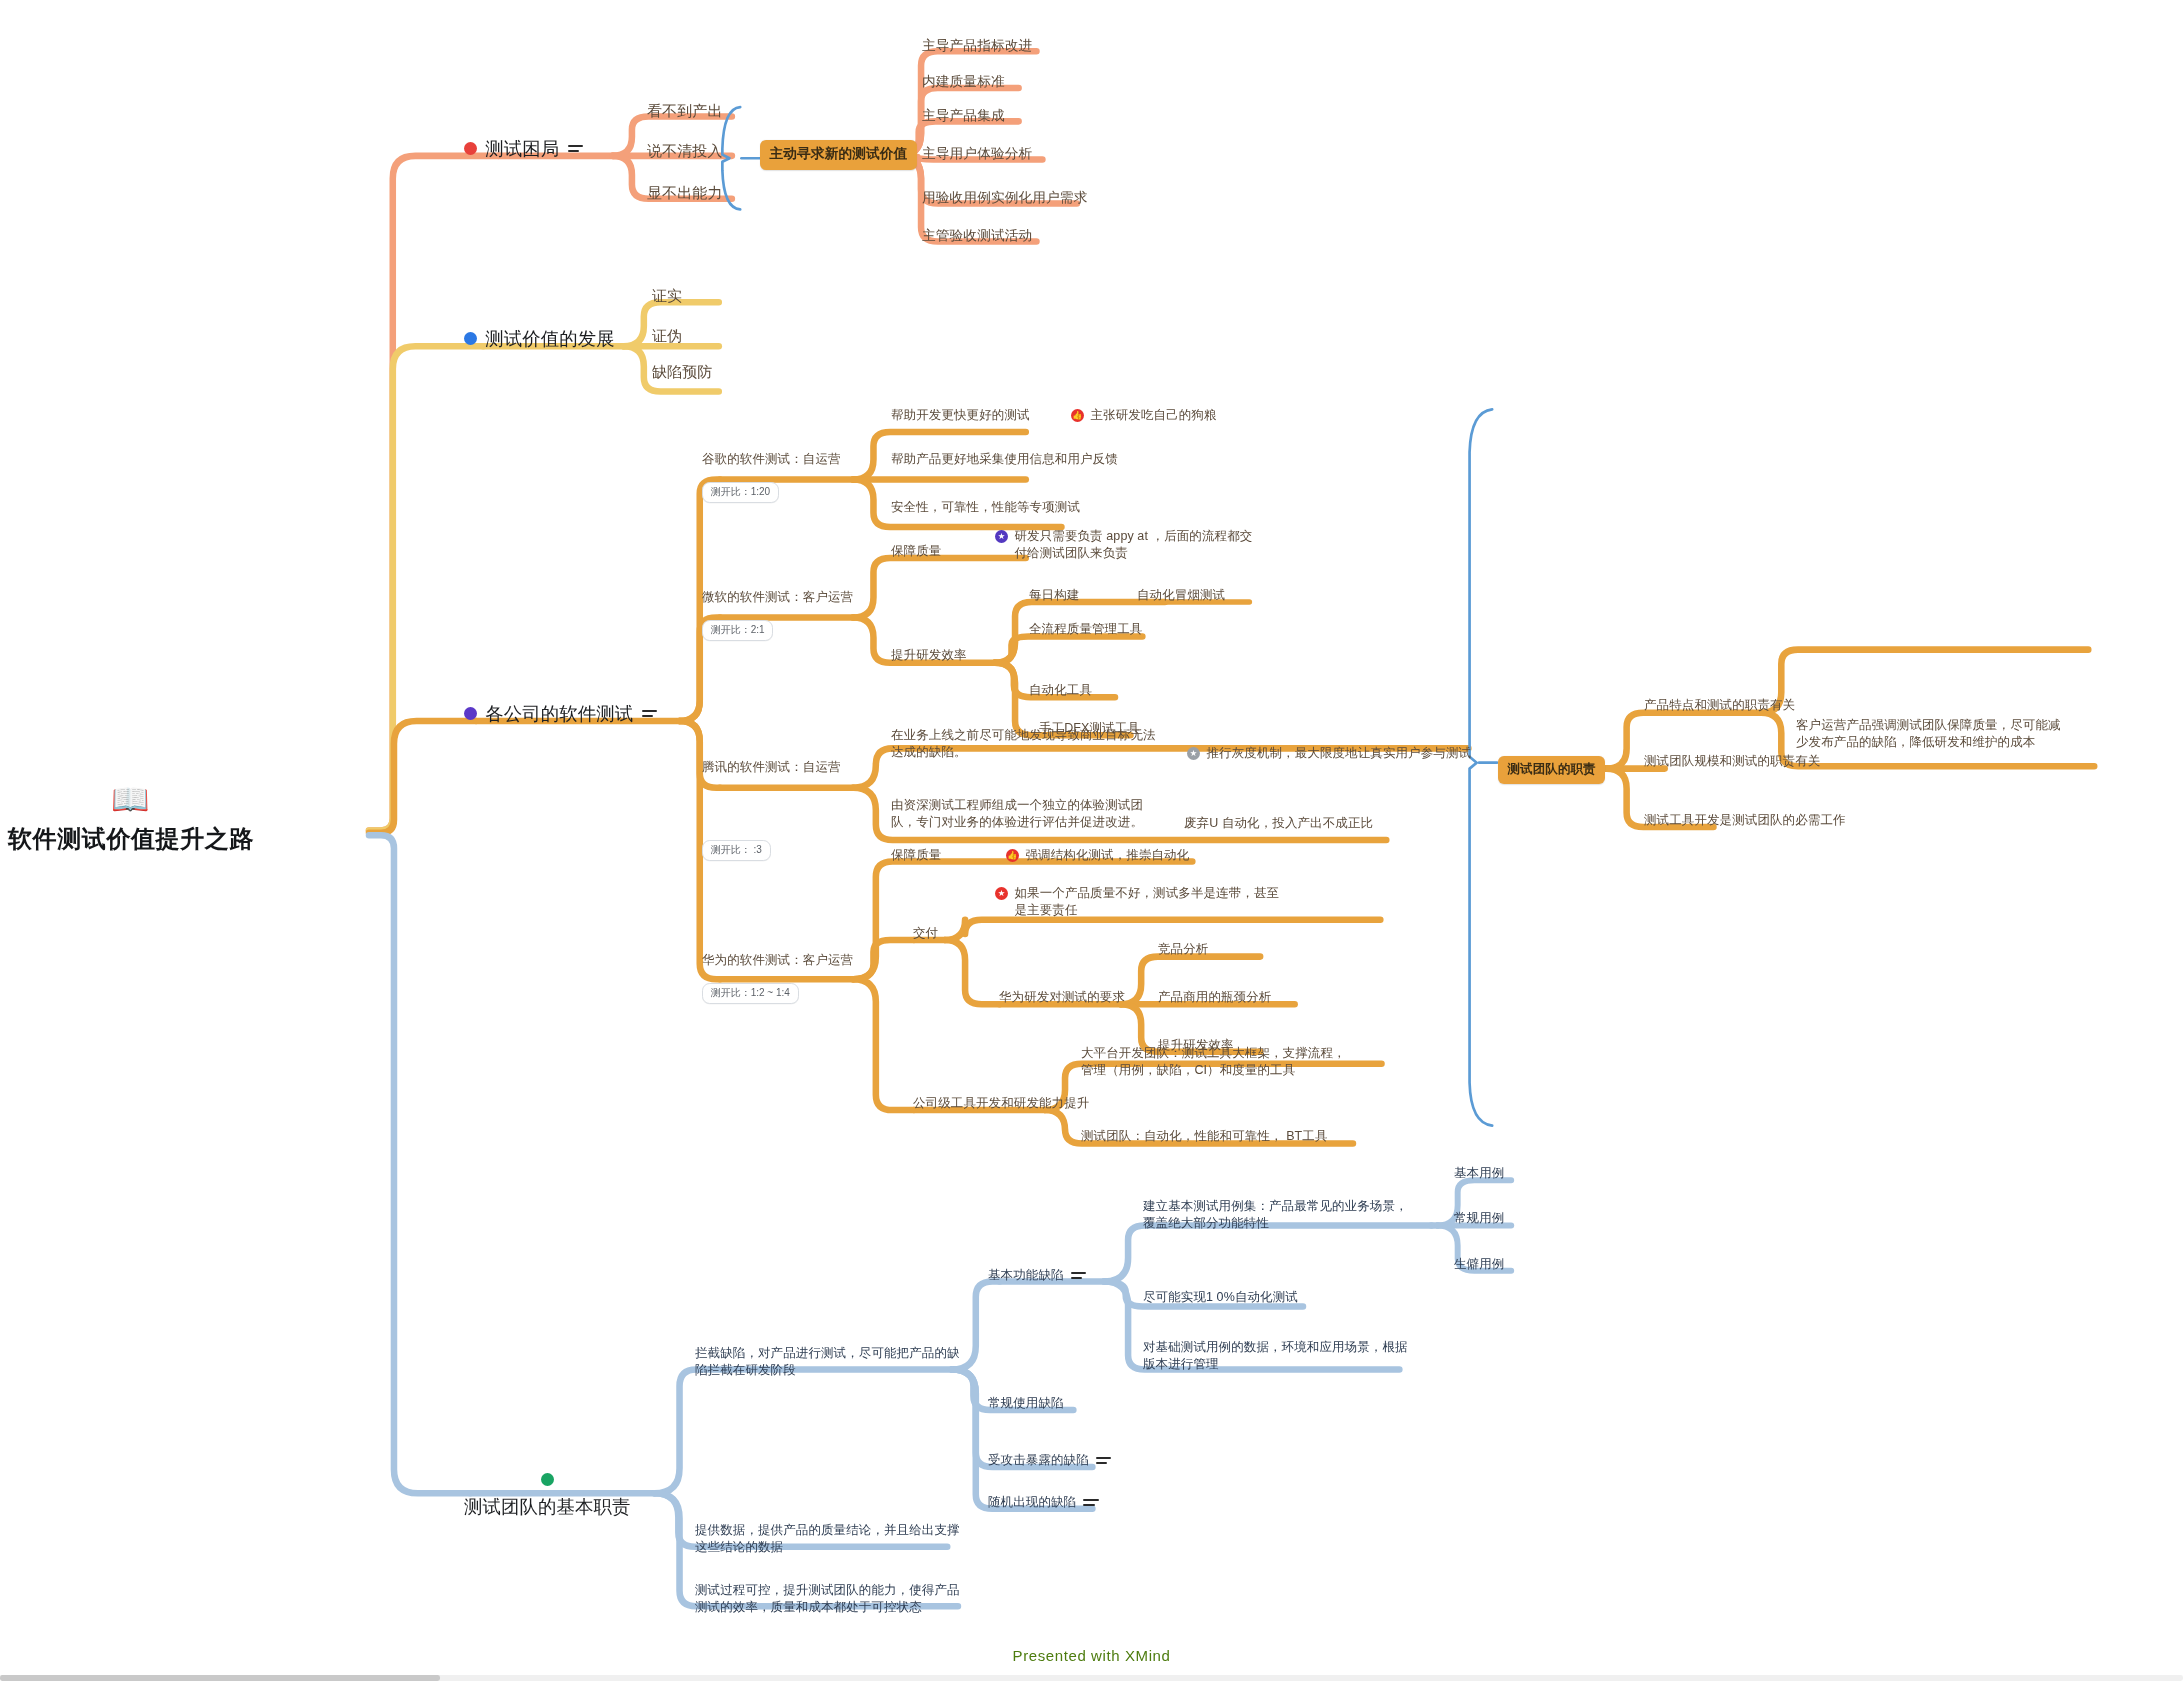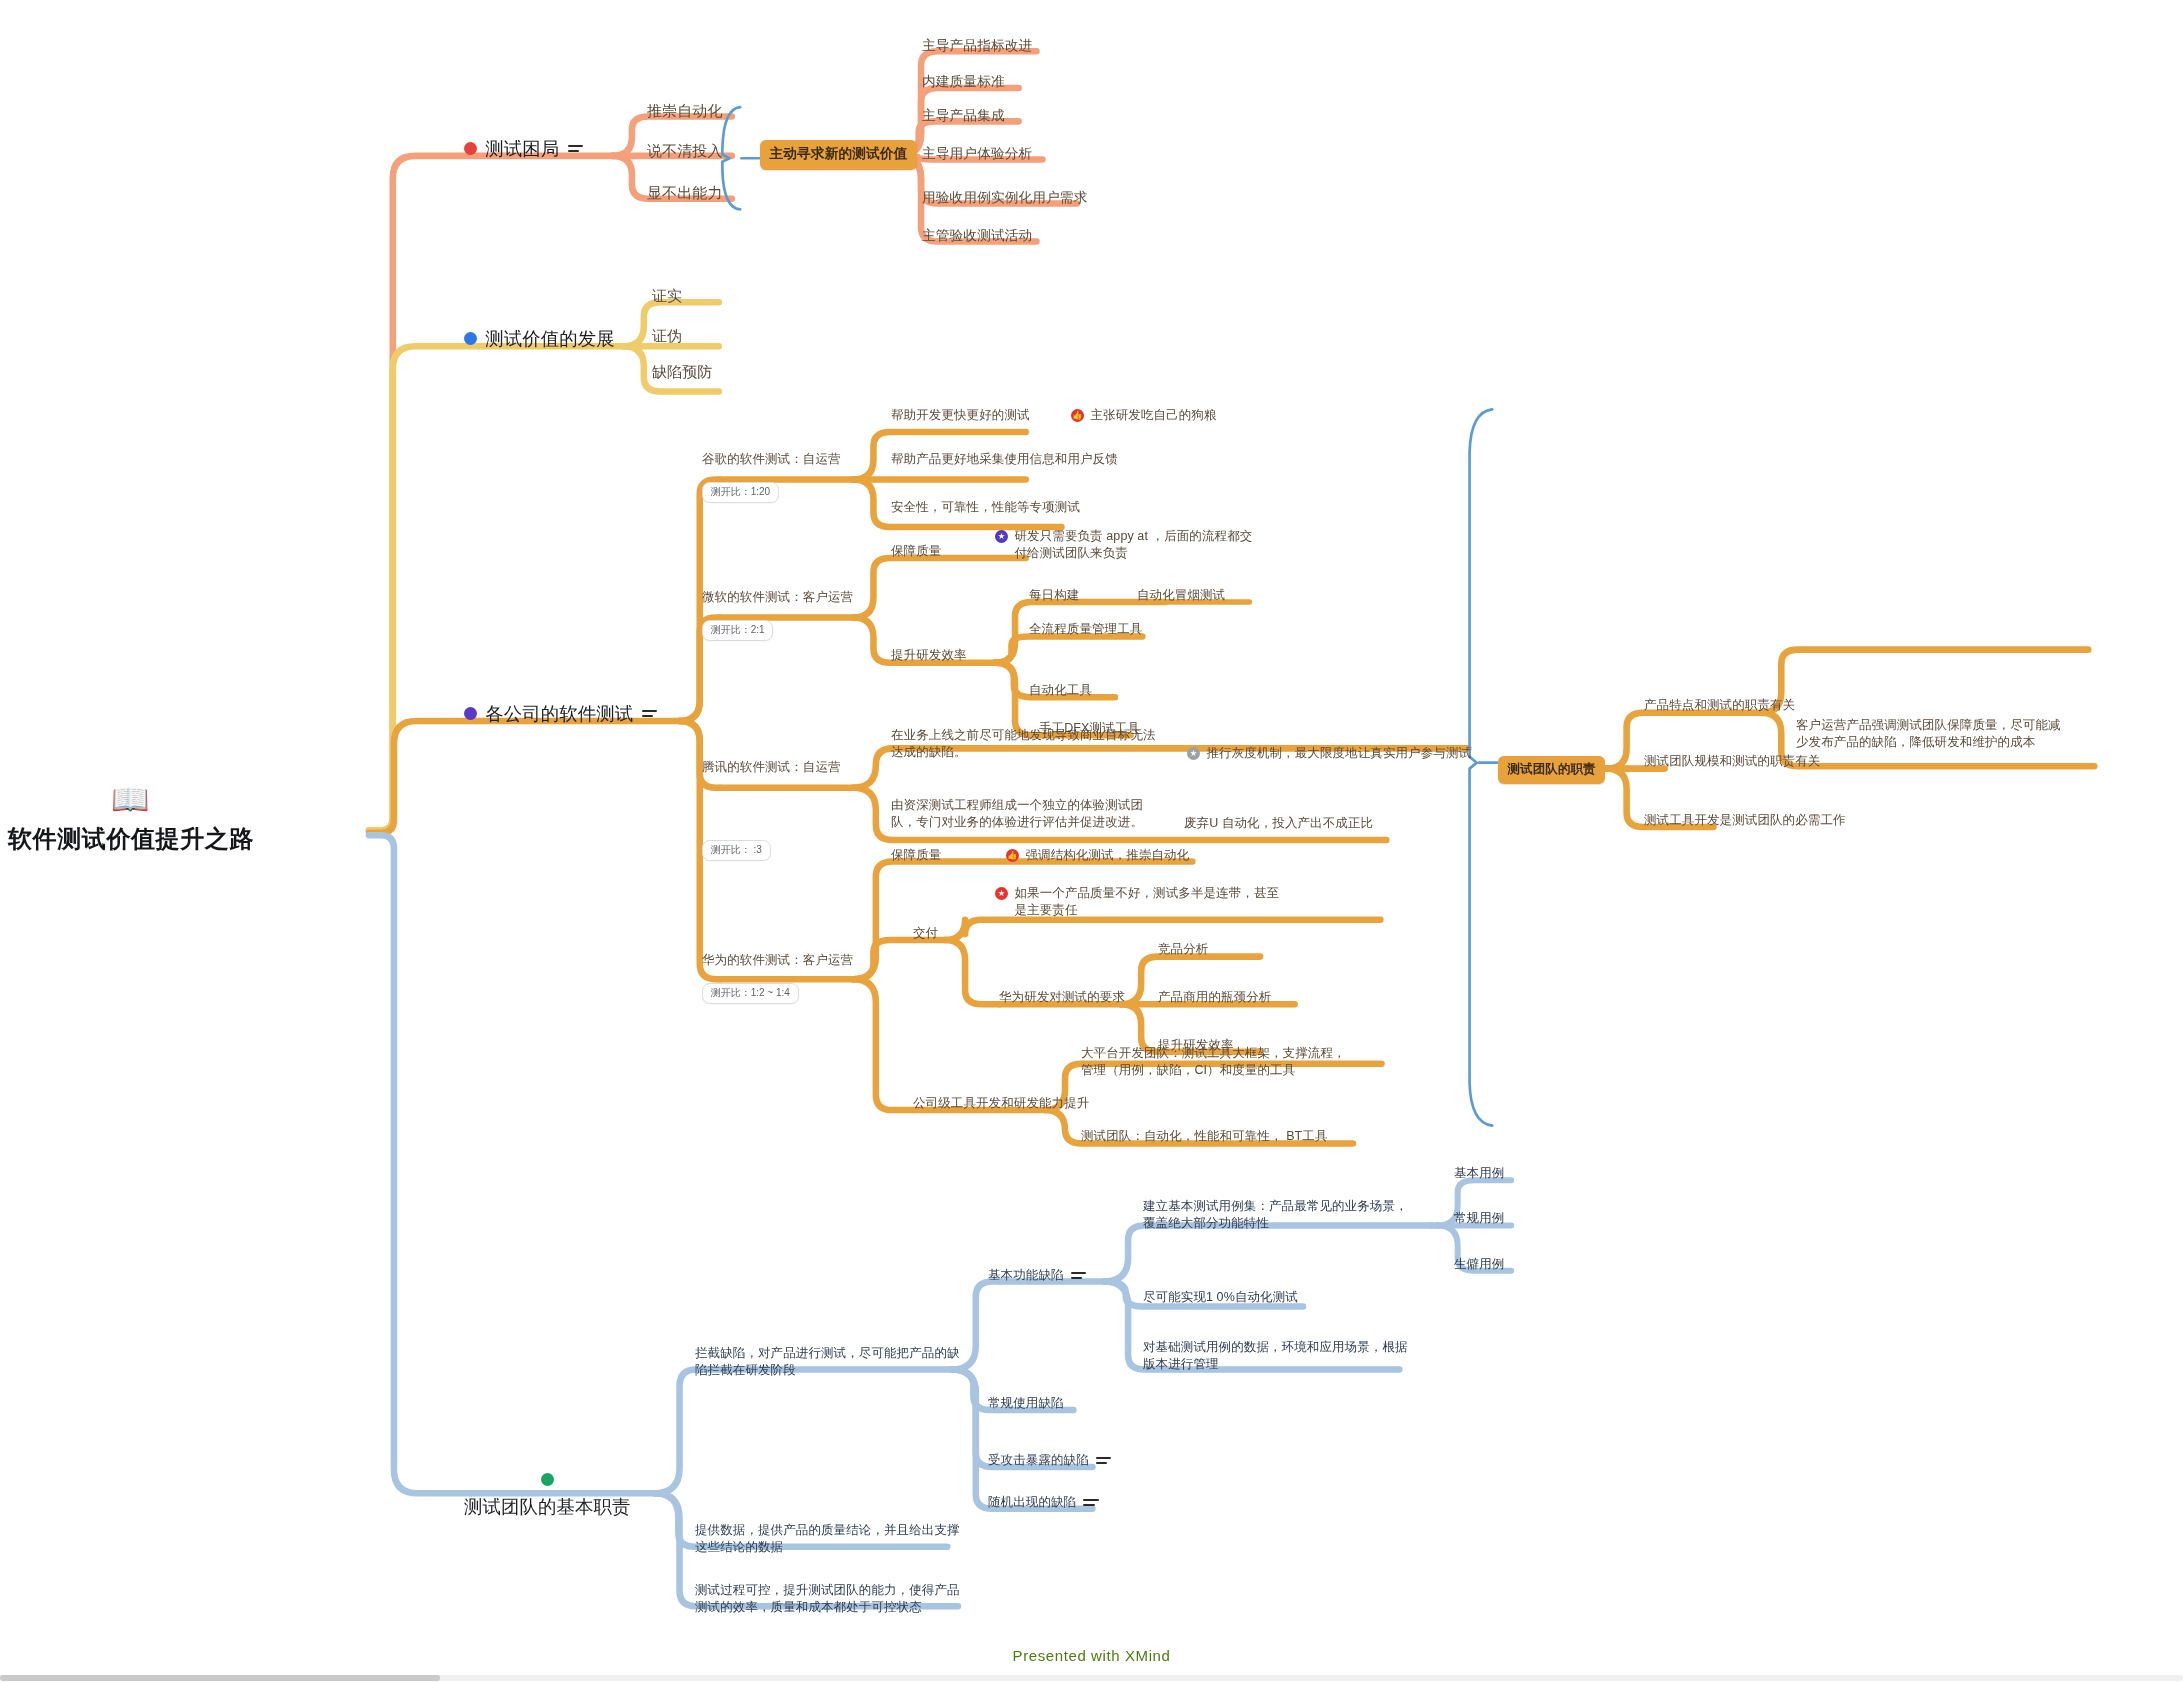--- a/index.html
+++ b/index.html
@@ -248,21 +248,21 @@
 
   <div class="node l1" style="left:464px; top:136px;">
     <span class="bullet red"></span>
     <span>测试困局</span>
     <span class="notes-icon">
         <i></i>
         <i></i>
       </span>
   </div>
 
-  <div class="node t24" style="left:647px; top:101px;">推崇自动化</div>
+  <div class="node t24" style="left:647px; top:101px;">看不到产出</div>
   <div class="node t24" style="left:647px; top:141px;">说不清投入</div>
   <div class="node t24" style="left:647px; top:183px;">显不出能力</div>
 
   <div class="node boxed t22" style="left:760px; top:140px;">主动寻求新的测试价值</div>
 
   <div class="node t22" style="left:922px; top:37px;">主导产品指标改进</div>
   <div class="node t22" style="left:922px; top:73px;">内建质量标准</div>
   <div class="node t22" style="left:922px; top:107px;">主导产品集成</div>
   <div class="node t22" style="left:922px; top:145px;">主导用户体验分析</div>
   <div class="node t22" style="left:922px; top:189px;">用验收用例实例化用户需求</div>

